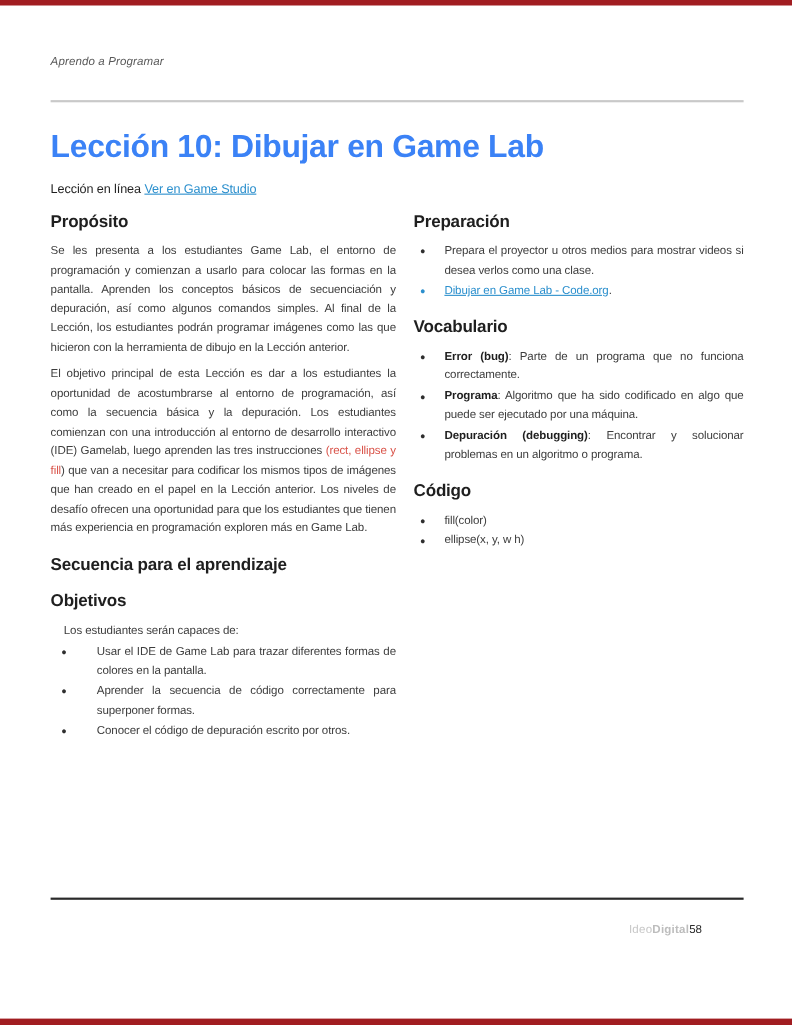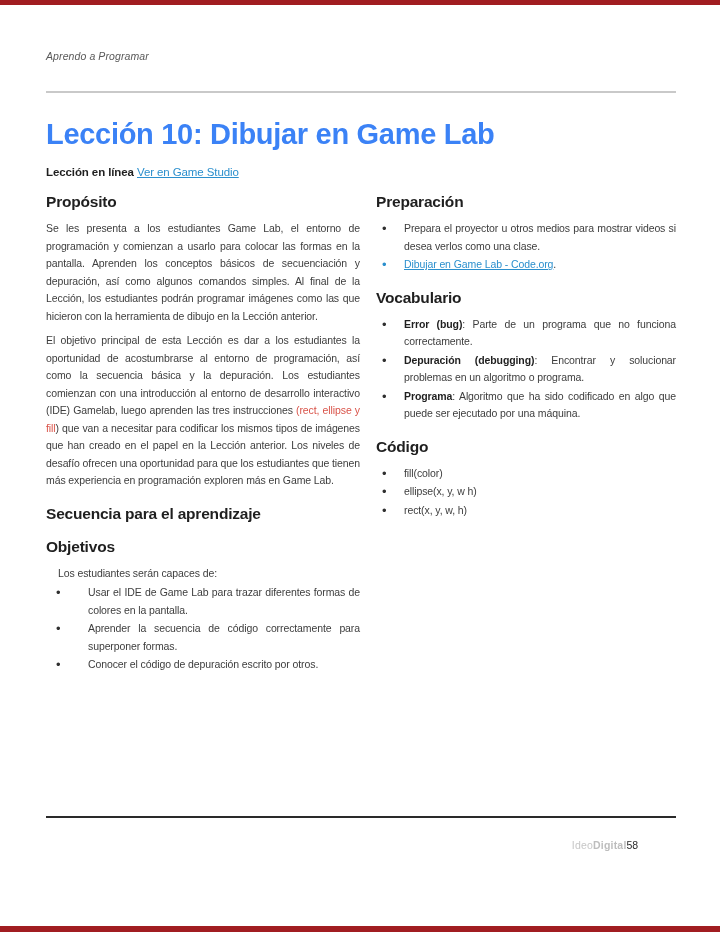--- a/index.html
+++ b/index.html
@@ -16,21 +16,21 @@
   .content { position:absolute; left:46px; right:44px; top:0; }
 
   .header-text { padding-top:48px; font-size:10.5px; color:#595959; letter-spacing:0.1px;font-style:italic; }
   .rule { border:none; height:2px; background:#c9c9c9; margin-top:25px; }
 
   .page-title {
     margin-top:24px; font-size:29px; line-height:34px; font-weight:bold;
     color:#3b82f6; letter-spacing:-0.3px;
   }
   .subtitle { margin-top:13px; font-size:11.5px; color:#1f1f1f; }
-  .subtitle .lbl { font-weight:bold;text-align:right; }
+  .subtitle .lbl { font-weight:normal;text-align:right; }
   a.link { color:#2b8fcd; text-decoration:underline; cursor:pointer; }
 
   .columns { display:flex; margin-top:12px; }
   .col-left  { width:314px; flex:0 0 314px; }
   .col-gap   { width:16px; flex:0 0 16px; }
   .col-right { flex:1; }
 
   h2.sec { font-size:15.5px; line-height:18px; color:#1f1f1f; letter-spacing:-0.2px;
            margin:0 0 9px 0; font-weight:bold; }
   .sec-block { margin-bottom:15px; }
@@ -107,31 +107,30 @@
         <ul class="bullets">
           <li>Prepara el proyector u otros medios para mostrar videos si desea verlos como una clase.</li>
           <li class="blue-bullet"><a class="link">Dibujar en Game Lab - Code.org</a><span>.</span></li>
         </ul>
       </div>
 
       <div class="sec-block">
         <h2 class="sec">Vocabulario</h2>
         <ul class="bullets">
           <li><b>Error (bug)</b><span>: Parte de un programa que no funciona correctamente.</span></li>
+          <li><b>Programa</b><span>: Algoritmo que ha sido codificado en algo que puede ser ejecutado por una máquina.</span></li>
           <li><b>Depuración (debugging)</b><span>: Encontrar y solucionar problemas en un algoritmo o programa.</span></li>
-          <li><b>Programa</b><span>: Algoritmo que ha sido codificado en algo que puede ser ejecutado por una máquina.</span></li>
         </ul>
       </div>
 
       <div class="sec-block">
         <h2 class="sec">Código</h2>
         <ul class="bullets">
           <li>fill(color)</li>
           <li>ellipse(x, y, w h)</li>
-          <li>rect(x, y, w, h)</li>
         </ul>
       </div>
 
     </div>
   </div>
 </div>
 
 <div class="footer">
   <hr class="rule-dark">
   <div class="footer-row">

